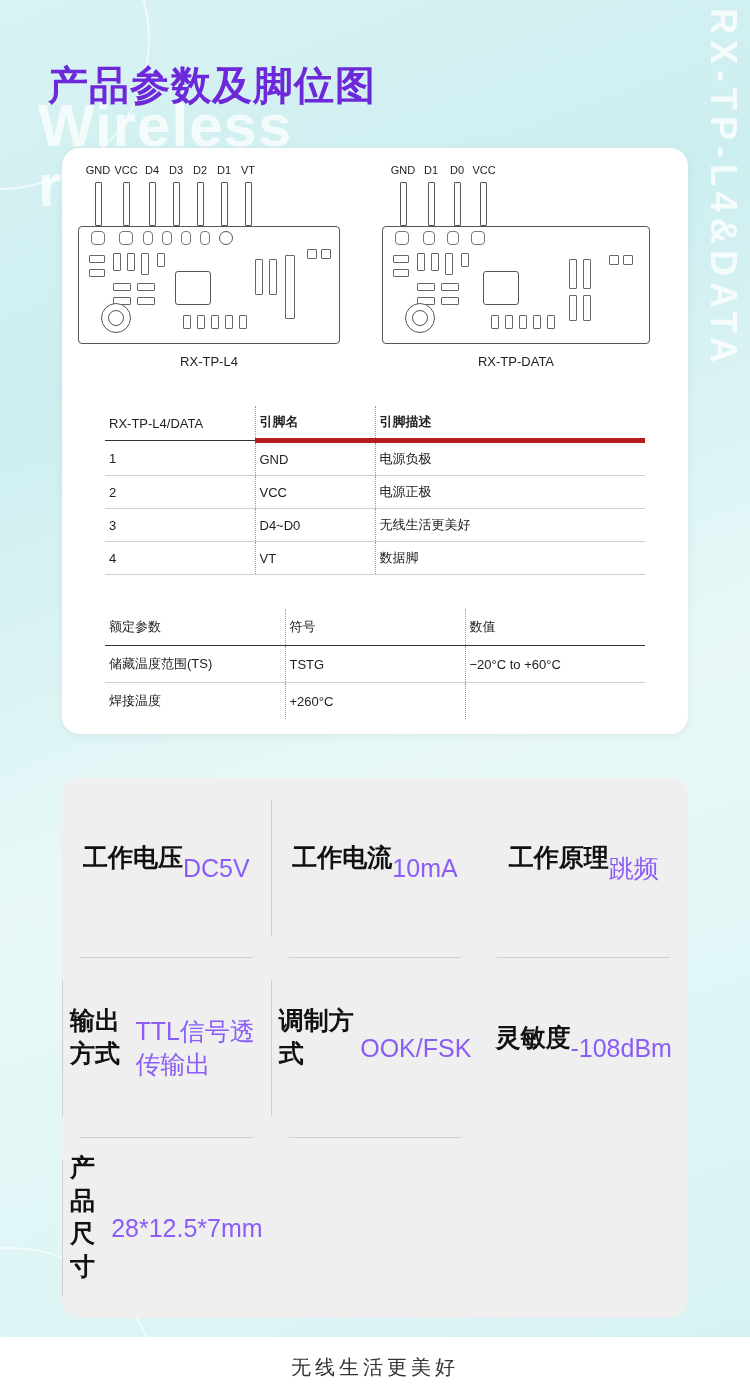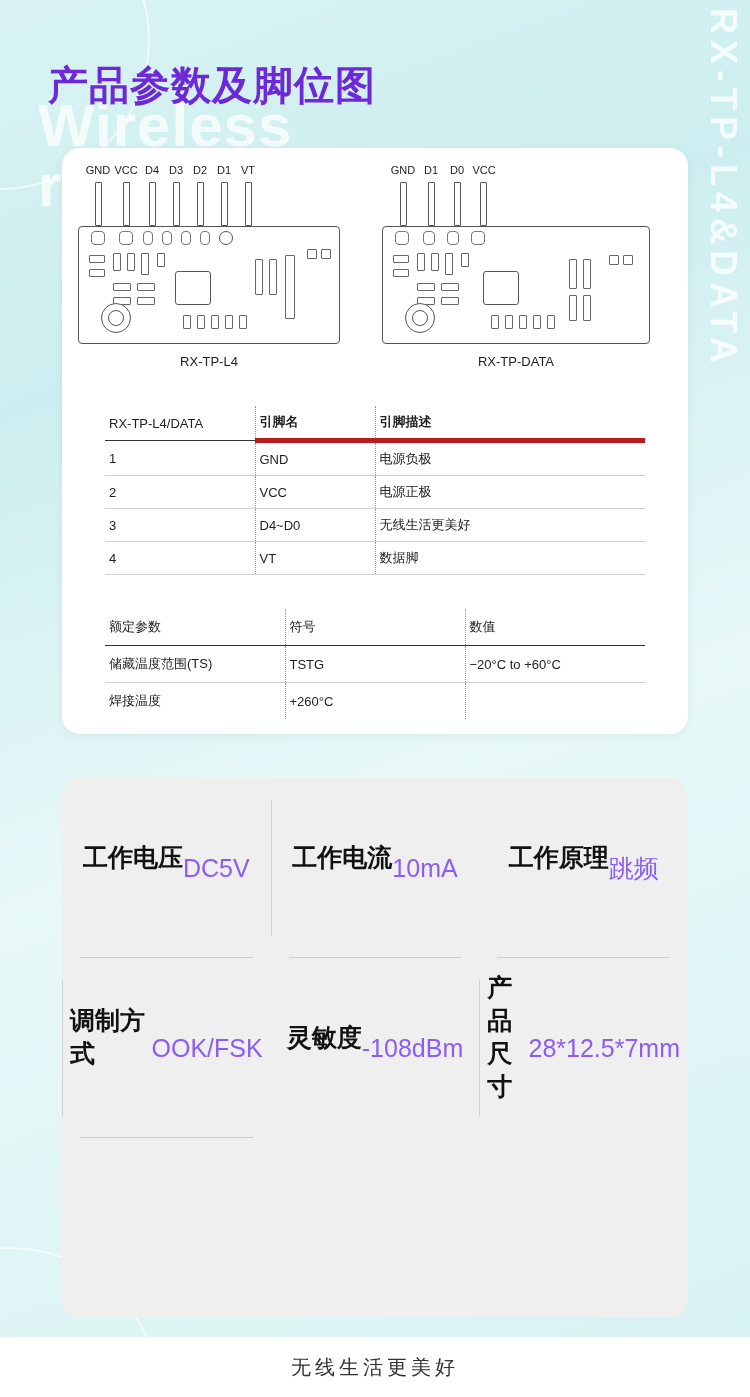--- a/index.html
+++ b/index.html
@@ -407,20 +407,24 @@
   <div class="spec-cell vline hline">
     <div class="t">工作电流</div>
     <div class="v">10mA</div>
   </div>
 
   <div class="spec-cell hline">
     <div class="t">工作原理</div>
     <div class="v">跳频</div>
   </div>
   <div class="spec-cell vline hline">
+    <div class="t">输出方式</div>
+    <div class="v">TTL信号透传输出</div>
+  </div>
+  <div class="spec-cell vline hline">
     <div class="t">调制方式</div>
     <div class="v">OOK/FSK</div>
   </div>
 
   <div class="spec-cell">
     <div class="t">灵敏度</div>
     <div class="v">-108dBm</div>
   </div>
   <div class="spec-cell vline">
     <div class="t">产品尺寸</div>

